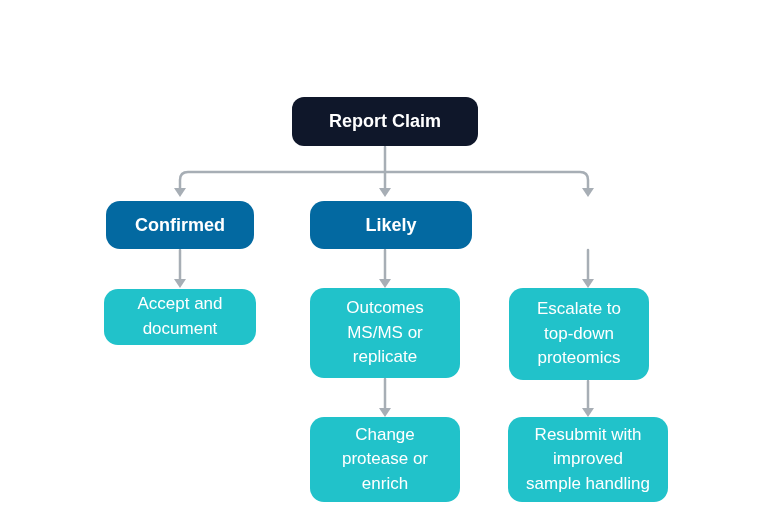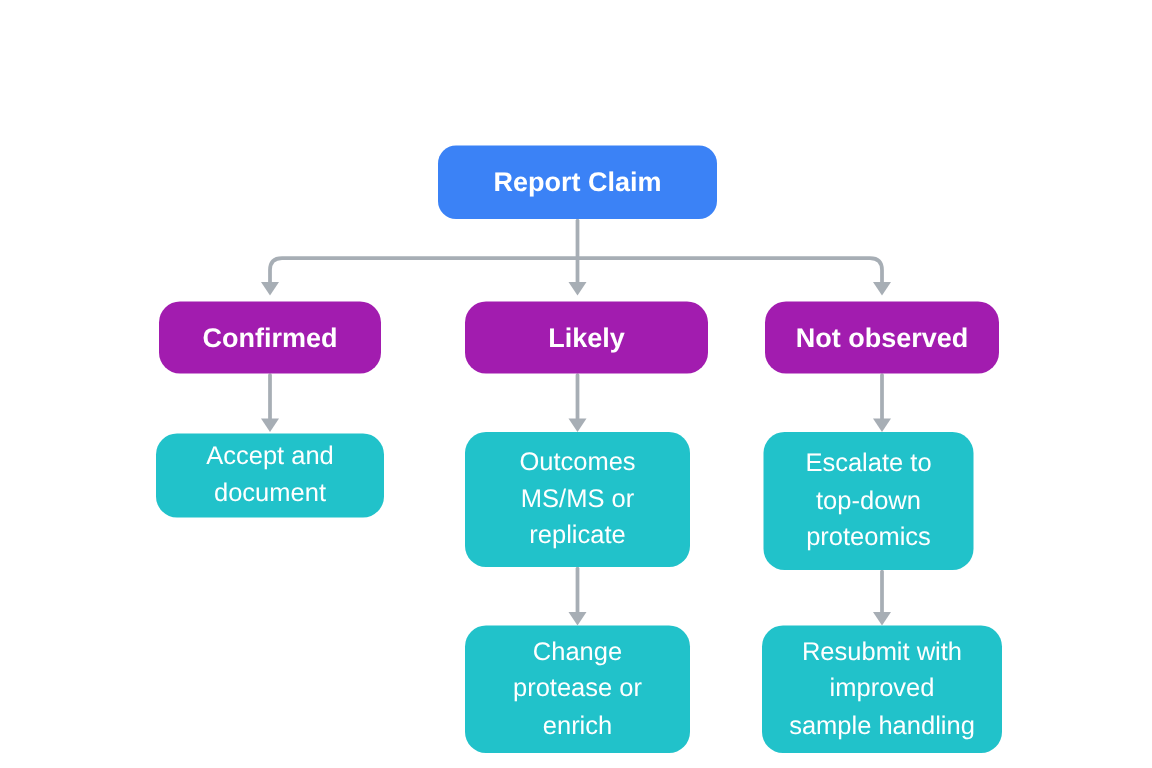--- a/index.html
+++ b/index.html
@@ -39,27 +39,27 @@
     align-items: center;
     justify-content: center;
     text-align: center;
     color: #ffffff;
     white-space: pre-line;
     z-index: 1;
     box-sizing: border-box;
     padding: 6px 10px;
   }
   .node-root {
-    background: #3b82f6;
+    background: #0f172a;
     border-radius: 12px;
     font-size: 18px;
     font-weight: 600;
   }
   .node-branch {
-    background: #a21caf;
+    background: #0369a1;
     border-radius: 14px;
     font-size: 18px;
     font-weight: 600;
   }
   .node-step {
     background: #21c2ca;
     border-radius: 14px;
     font-size: 17px;
     font-weight: 500;
     line-height: 1.45;
@@ -98,21 +98,20 @@
       <polygon points="582,408 594,408 588,417"></polygon>
     </g>
   </svg>
 
   <div class="node node-root" style="left:292px; top:97px; width:186px; height:49px;">Report Claim</div>
 
   <div class="node node-branch" style="left:106px; top:201px; width:148px; height:48px;">Confirmed</div>
 
   <div class="node node-branch" style="left:310px; top:201px; width:162px; height:48px;">Likely</div>
 
-  <div class="node node-branch" style="left:510px; top:201px; width:156px; height:48px;">Not observed</div>
 
   <div class="node node-step" style="left:104px; top:289px; width:152px; height:56px;">Accept and
 document</div>
 
   <div class="node node-step" style="left:310px; top:288px; width:150px; height:90px;">Outcomes
 MS/MS or
 replicate</div>
 
   <div class="node node-step" style="left:509px; top:288px; width:140px; height:92px;">Escalate to
 top-down

